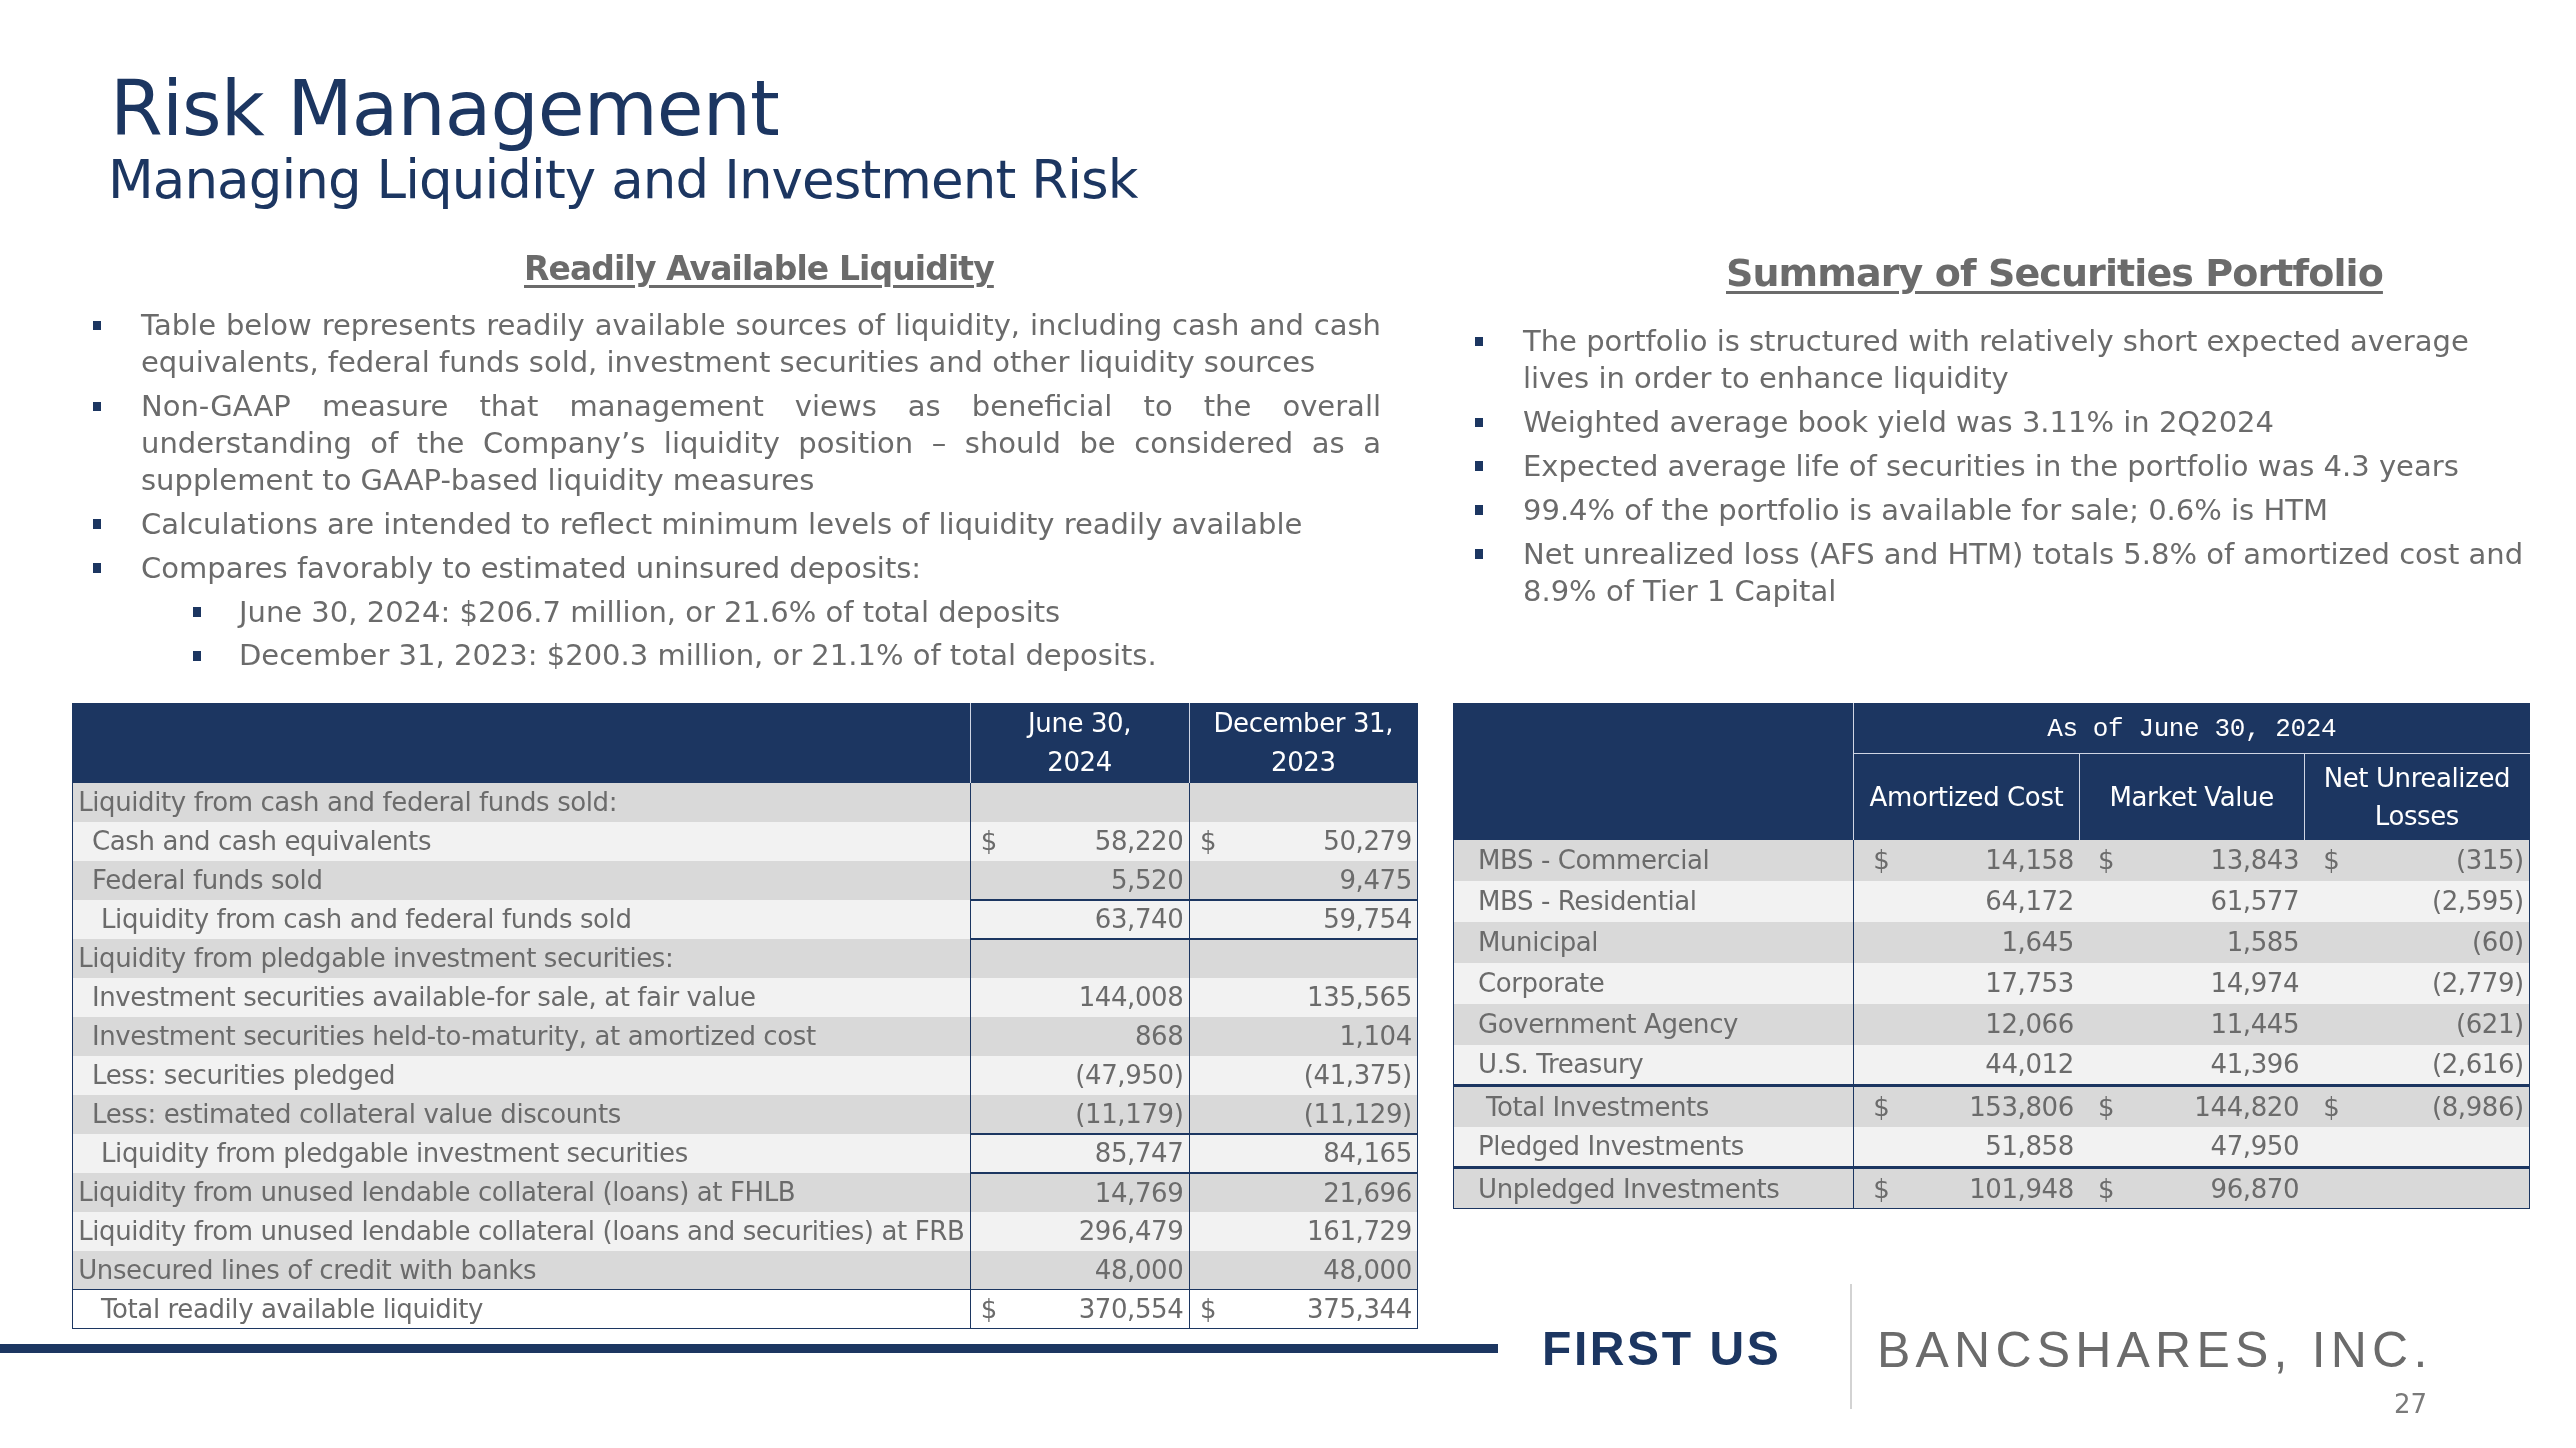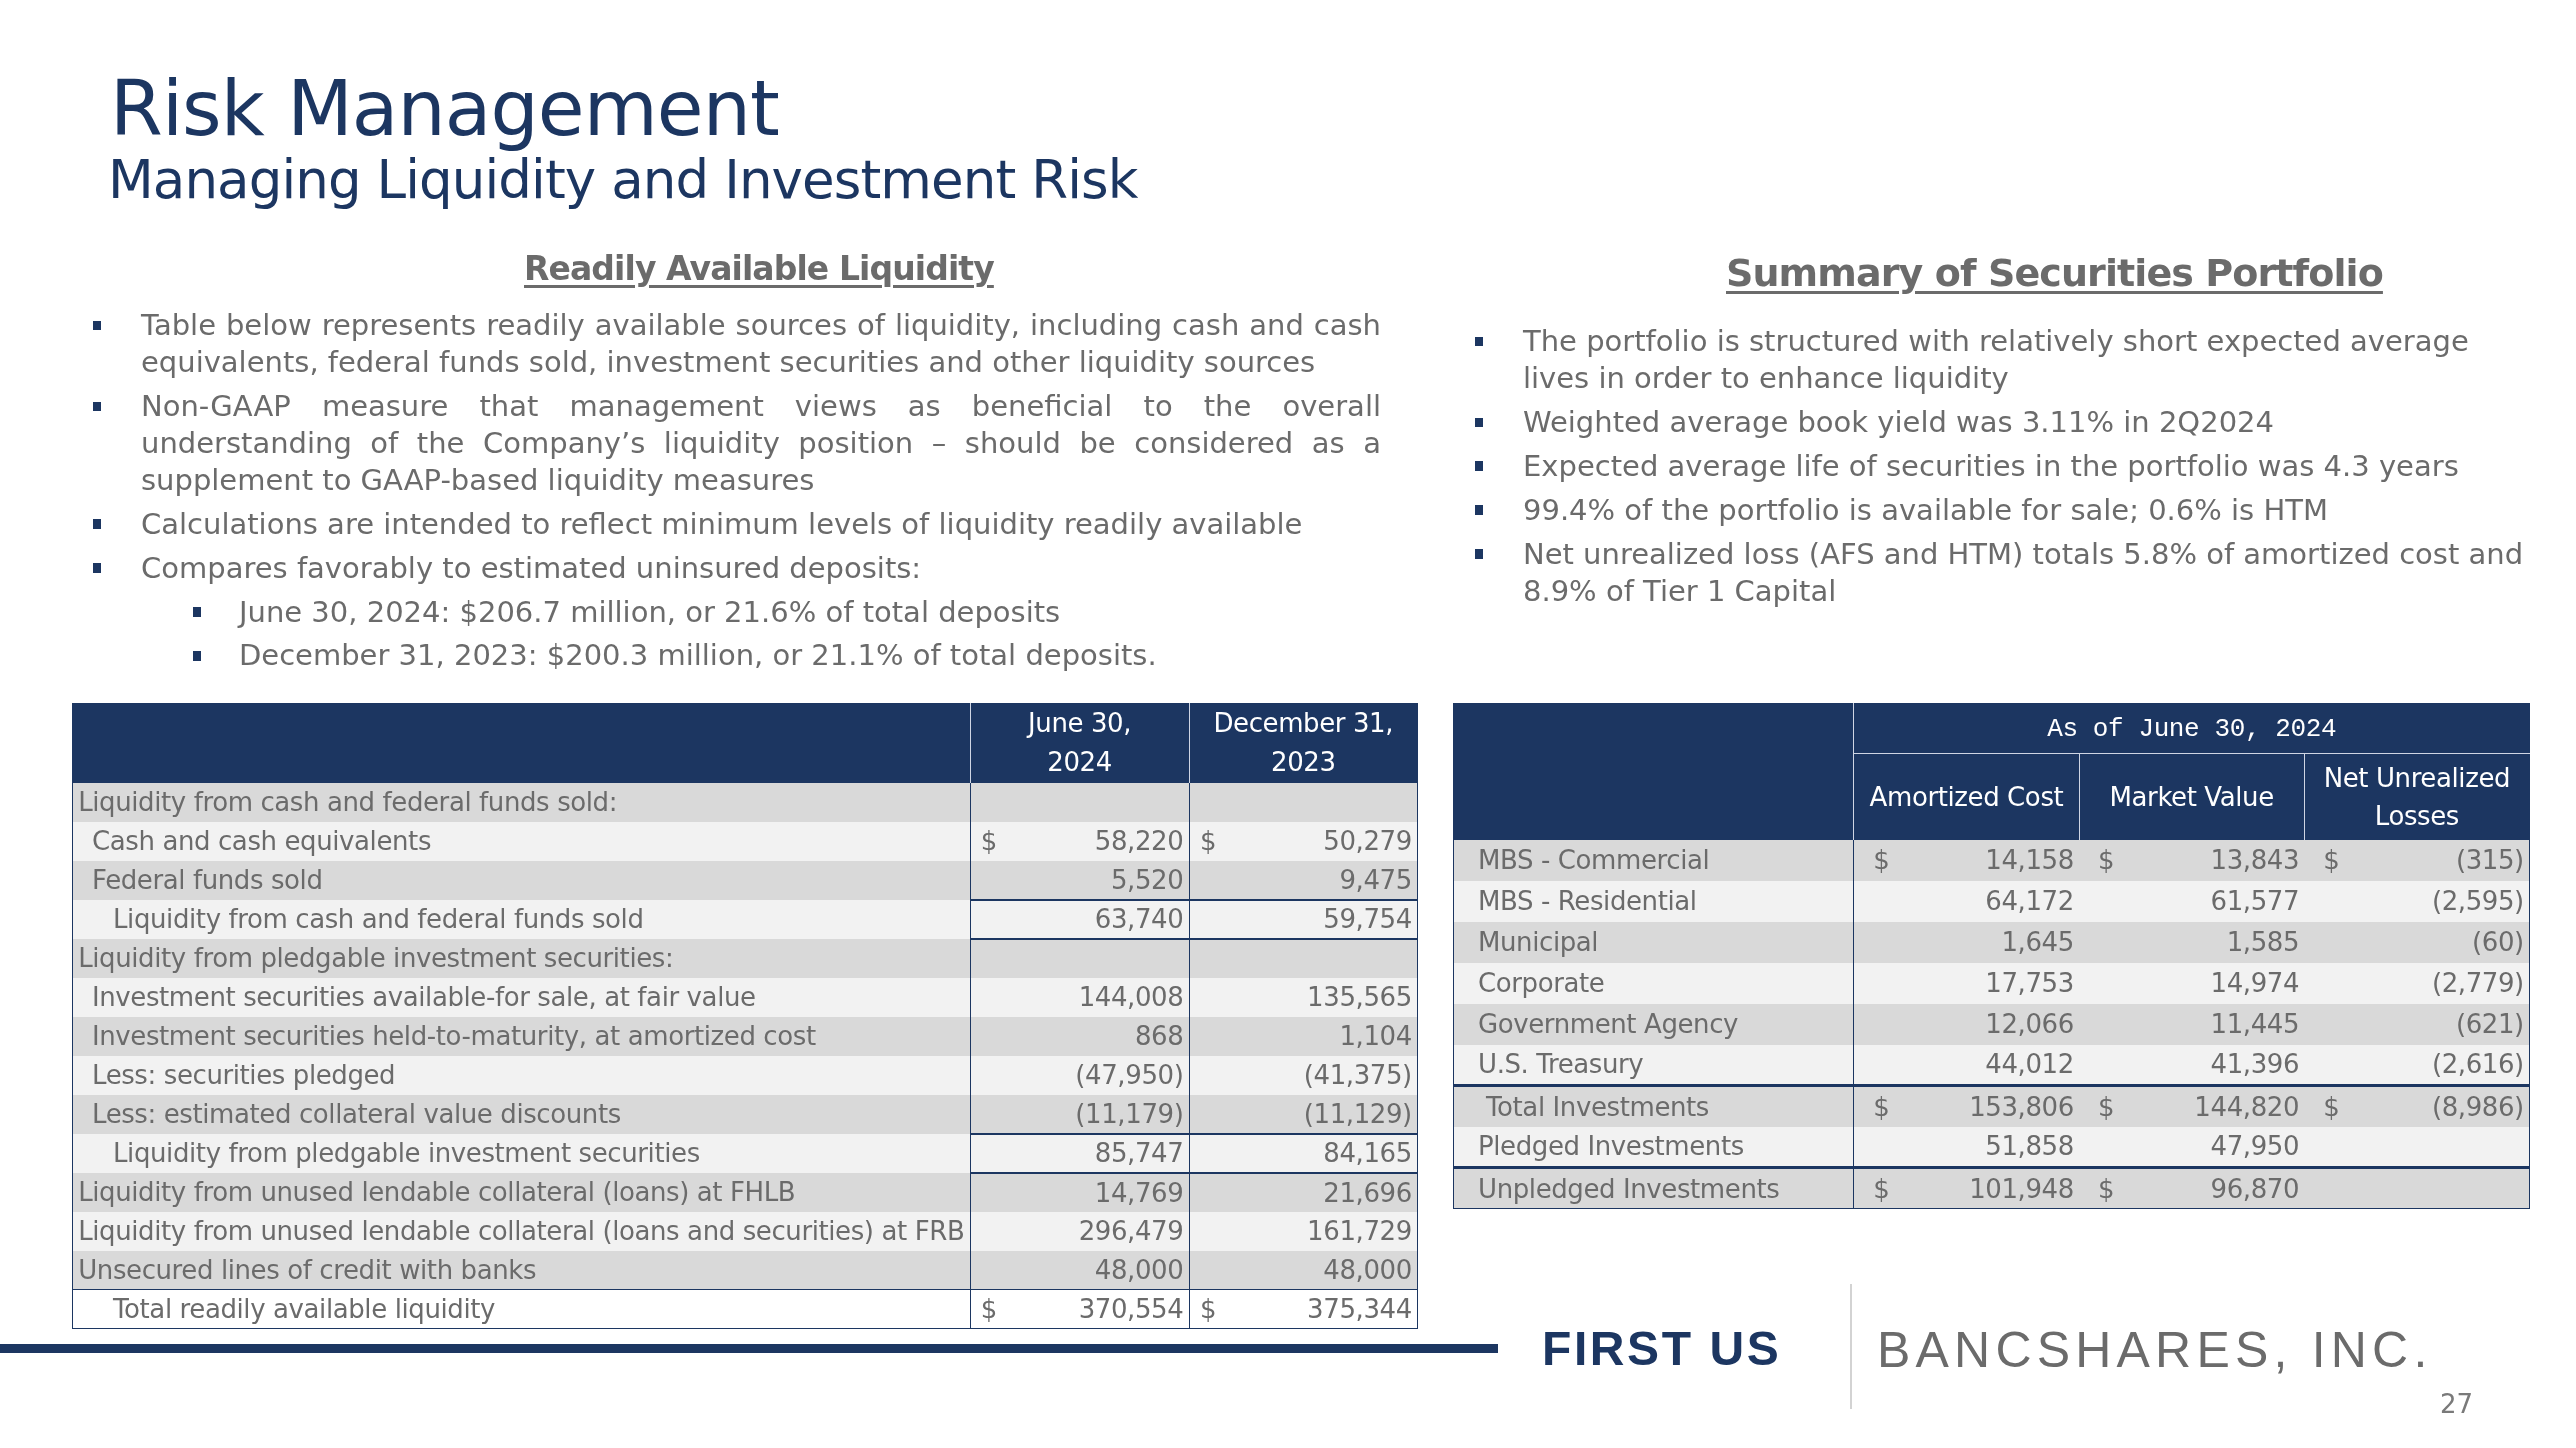--- a/index.html
+++ b/index.html
@@ -30,21 +30,21 @@
   .liq { left: 72px; top: 703px; width: 1346px; border: 1.7px solid #1c3661; }
   .liq thead th { height: 79px; line-height: 39px; border-left: 1.7px solid #cfd6e4; }
   .liq thead th:first-child { border-left: none; }
   .liq td.lbl { width: 879px; text-align: left; }
   .liq td.val { width: 234px; text-align: right; border-left: 1.7px solid #1c3661; position: relative; }
   .liq td.val .cur { position: absolute; left: 10.3px; }
   .liq tr.g td { background: #d9d9d9; }
   .liq tr.w td { background: #f2f2f2; }
   .liq tr.t td { background: #ffffff; }
   .liq td.i1 { padding-left: 19px; }
-  .liq td.i2 { padding-left: 40px; }
+  .liq td.i2 { padding-left: 28px; }
   .liq tr.sub td.val { border-top: 2.6px double #1c3661; border-bottom: 2.6px double #1c3661; }
   .liq tr.total td { border-top: 1.7px solid #1c3661; }
 
   .sec { left: 1453px; top: 703px; width: 1077px; border: 1.7px solid #1c3661; }
   .sec thead th { border-left: 1.7px solid #cfd6e4; }
   .sec thead tr.r1 th { height: 50px; font-family: Liberation Mono, monospace; }
   .sec thead tr.r2 th { height: 86px; line-height: 38px; border-top: 1.7px solid #cfd6e4; }
   .sec thead th.blank { border-left: none; }
   .sec td.lbl { width: 400px; text-align: left; padding-left: 24px; }
   .sec td.lbl.ind { padding-left: 32px; }
@@ -54,21 +54,21 @@
   .sec tr.g td { background: #d9d9d9; }
   .sec tr.w td { background: #f2f2f2; }
   .sec tr.tot td { border-top: 3.4px solid #1c3661; }
   .sec tr.unp td { border-top: 3.4px solid #1c3661; }
   .sec td { height: 41px; }
 
   .footer-bar { position: absolute; left: 0; top: 1344px; width: 1498px; height: 9.4px; background: #1c3661; }
   .logo-first { position: absolute; left: 1542px; top: 1321px; font-size: 48px; font-weight: 700; color: #1c3661; letter-spacing: 2.6px; font-family: "Liberation Sans", sans-serif; }
   .logo-divider { position: absolute; left: 1850px; top: 1284px; width: 1.7px; height: 125px; background: #d3d3d3; }
   .logo-banc { position: absolute; left: 1877px; top: 1321px; font-size: 50px; font-weight: 400; color: #6b6b6b; letter-spacing: 5.2px; font-family: "Liberation Sans", sans-serif; }
-  .page-num { position: absolute; left: 2394px; top: 1389px; font-size: 26px; color: #7a7a7a; margin-left: 46px; }
+  .page-num { position: absolute; left: 2394px; top: 1389px; font-size: 26px; color: #7a7a7a; }
 </style>
 </head>
 <body>
 
 <div class="title">Risk Management</div>
 <div class="subtitle">Managing Liquidity and Investment Risk</div>
 
 <div class="section-head sh-left">Readily Available Liquidity</div>
 <ul class="bullets bl-left">
   <li class="just"><span class="mark"></span><span>Table below represents readily available sources of liquidity, including cash and cash equivalents, federal funds sold, investment securities and other liquidity sources</span></li>

